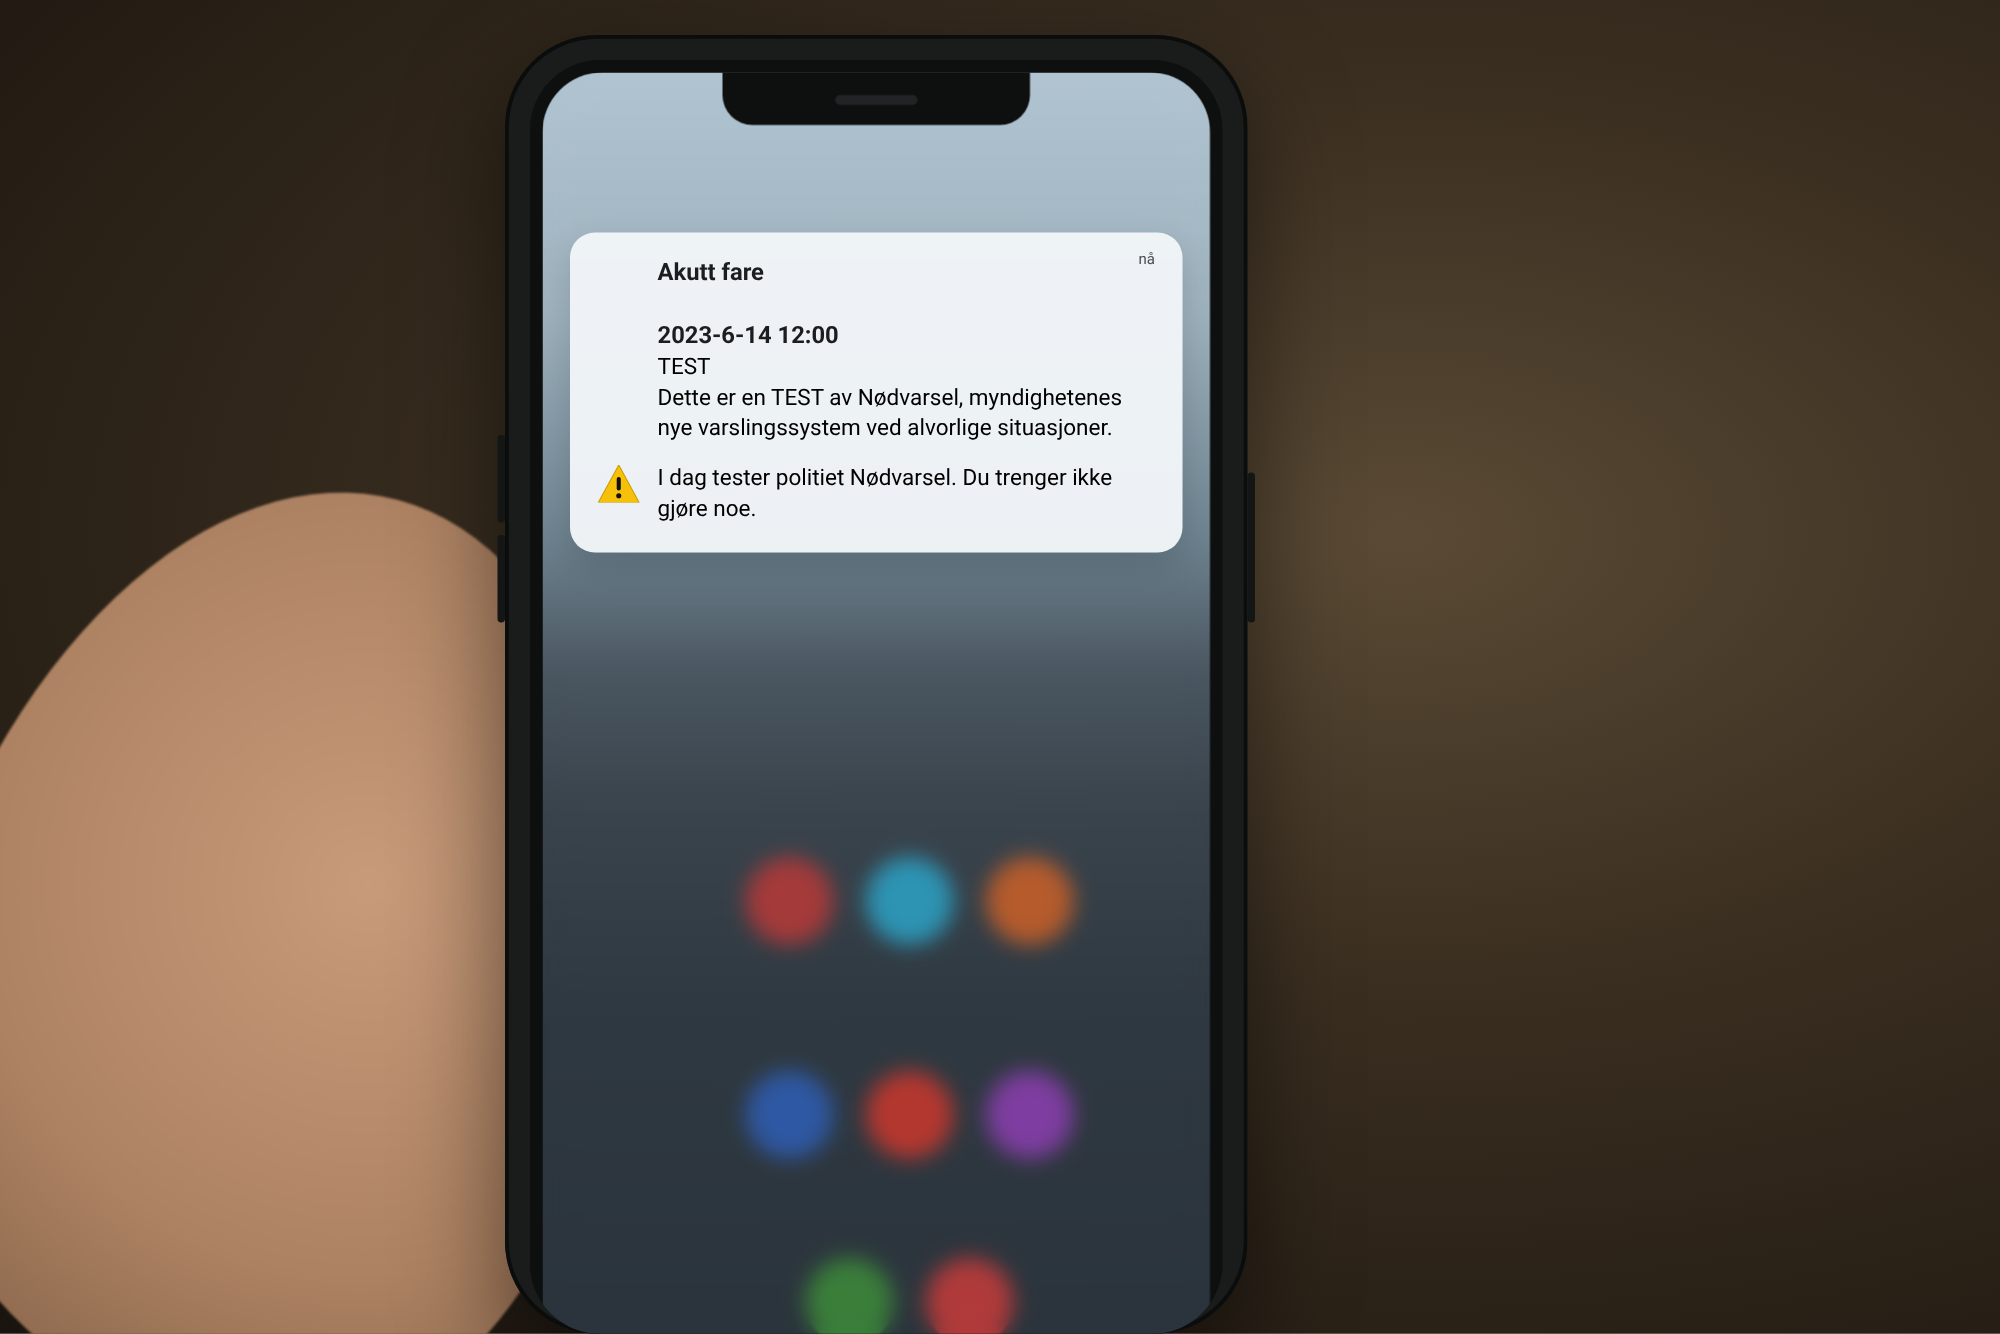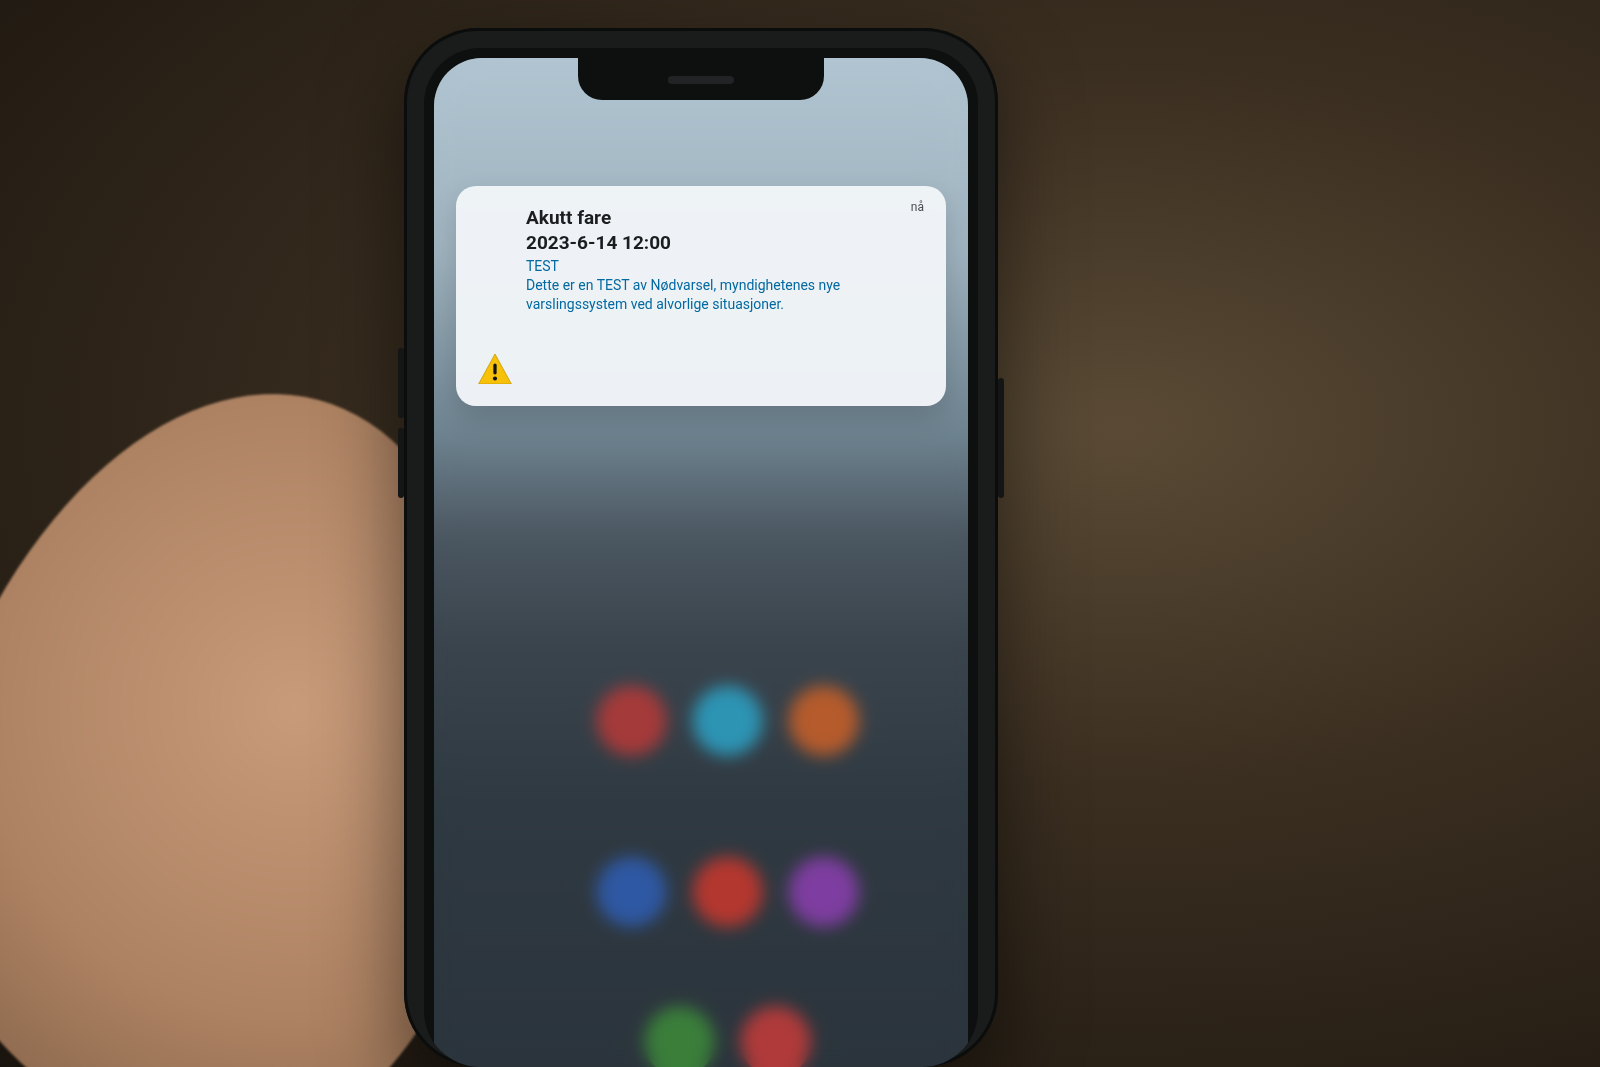--- a/index.html
+++ b/index.html
@@ -113,25 +113,26 @@
       font-size: 19px;
       color: #1c1d1f;
       line-height: 1.3;
     }
     .notif .datetime {
       font-weight: 700;
       font-size: 19px;
       color: #1c1d1f;
       line-height: 1.3;
       margin-bottom: 2px;
+      margin-top: 25px;
     }
     .notif .body {
-      font-size: 14px;
+      font-size: 18px;
       line-height: 1.35;
-      color: #0369a1;
+      color: #000000;
     }
     .notif .body .para { margin-bottom: 16px; }
     .notif .body .para:last-child { margin-bottom: 0; }
   </style>
 </head>
 <body>
 
 <div class="hand"></div>
 
 <div class="phone">
@@ -152,19 +153,20 @@
               <rect x="10.8" y="7" width="2.4" height="8" rx="1.2" fill="#111"></rect>
               <circle cx="12" cy="18" r="1.5" fill="#111"></circle>
             </svg>
           </span>
         </div>
         <div class="content">
           <div class="title">Akutt fare</div>
           <div class="datetime">2023-6-14 12:00</div>
           <div class="body">
             <div class="para">TEST<br>Dette er en TEST av Nødvarsel, myndighetenes nye varslingssystem ved alvorlige situasjoner.</div>
+            <div class="para">I dag tester politiet Nødvarsel. Du trenger ikke gjøre noe.</div>
           </div>
         </div>
       </div>
 
     </div>
   </div>
 </div>
 
 </body></html>

